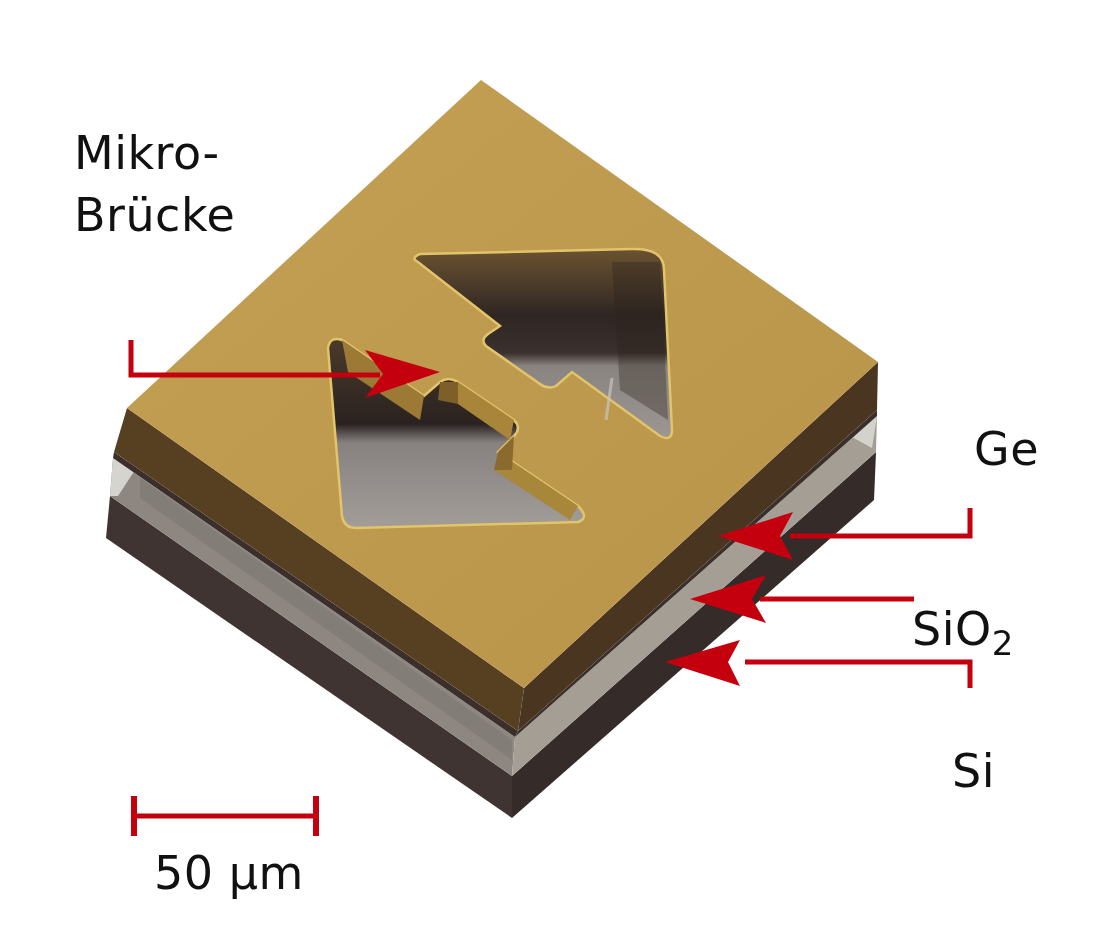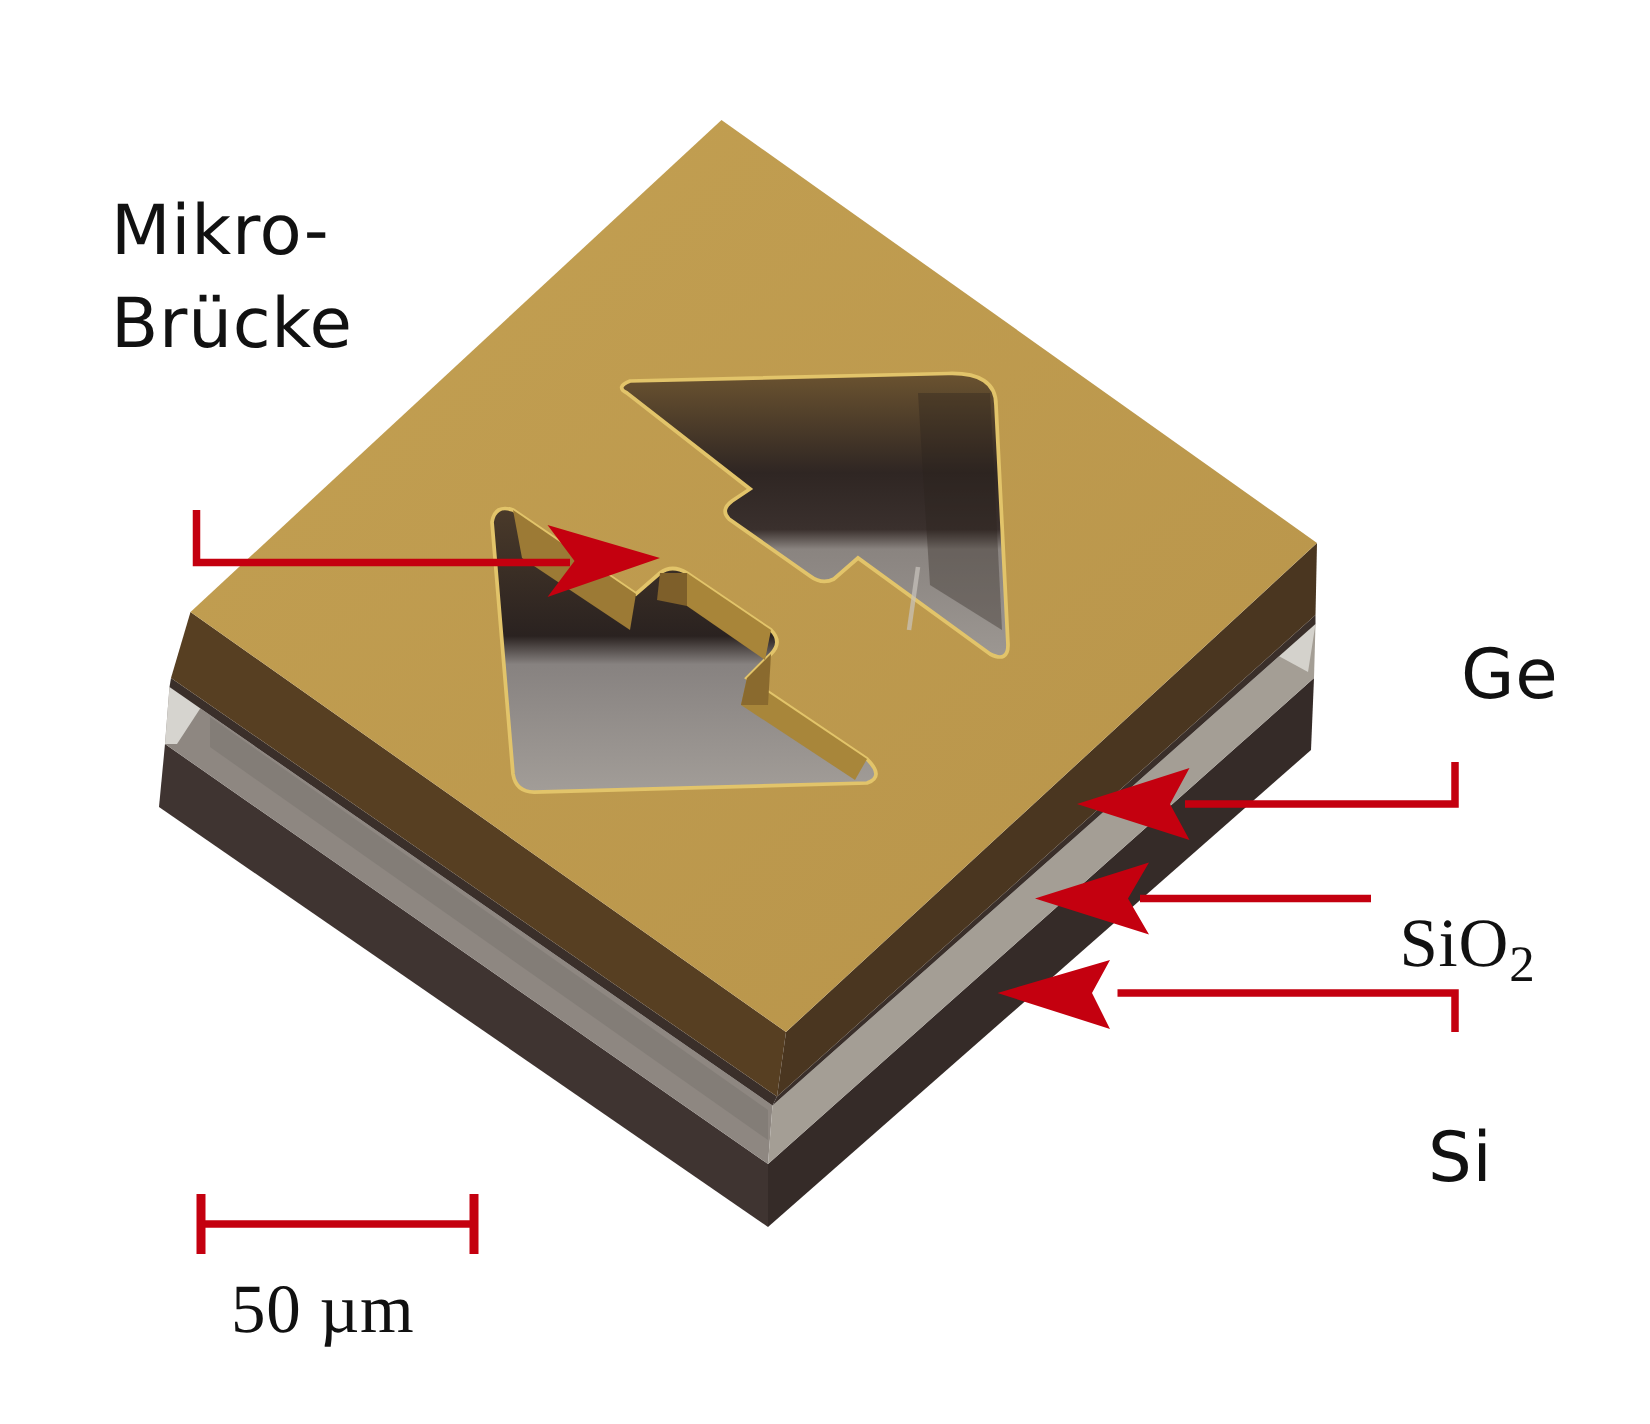--- a/index.html
+++ b/index.html
@@ -4,23 +4,23 @@
 <style>
   html, body { margin: 0; padding: 0; background: #ffffff; }
   body { width: 1100px; height: 949px; position: relative; overflow: hidden;
          font-family: "DejaVu Sans", "Liberation Sans", sans-serif; }
   #stage { position: absolute; left: 0; top: 0; width: 1100px; height: 949px; }
   .label { position: absolute; color: #111111; font-size: 46px; line-height: 62px;
            font-family: "DejaVu Sans", sans-serif; letter-spacing: 0.5px; white-space: nowrap; }
   .label sub { font-size: 34px; vertical-align: -10px; }
   #lbl-mikro { left: 74px; top: 122px; }
   #lbl-ge { left: 928px; top: 418px; margin-left: 46px; }
-  #lbl-sio2 { left: 933px; top: 598px; font-family: Liberation Serif, serif; }
+  #lbl-sio2 { left: 912px; top: 598px; }
   #lbl-si { left: 952px; top: 740px; }
-  #lbl-scale { left: 154px; top: 842px; font-family: Liberation Serif, serif; }
+  #lbl-scale { left: 154px; top: 842px; }
 </style>
 </head>
 <body>
 
 <div id="stage">
   <svg width="1100" height="949" viewBox="0 0 1100 949" xmlns="http://www.w3.org/2000/svg">
     <defs>
       <linearGradient id="gTop" x1="0" y1="0" x2="1" y2="1">
         <stop offset="0" stop-color="#C3A052"></stop>
         <stop offset="1" stop-color="#B8944A"></stop>

